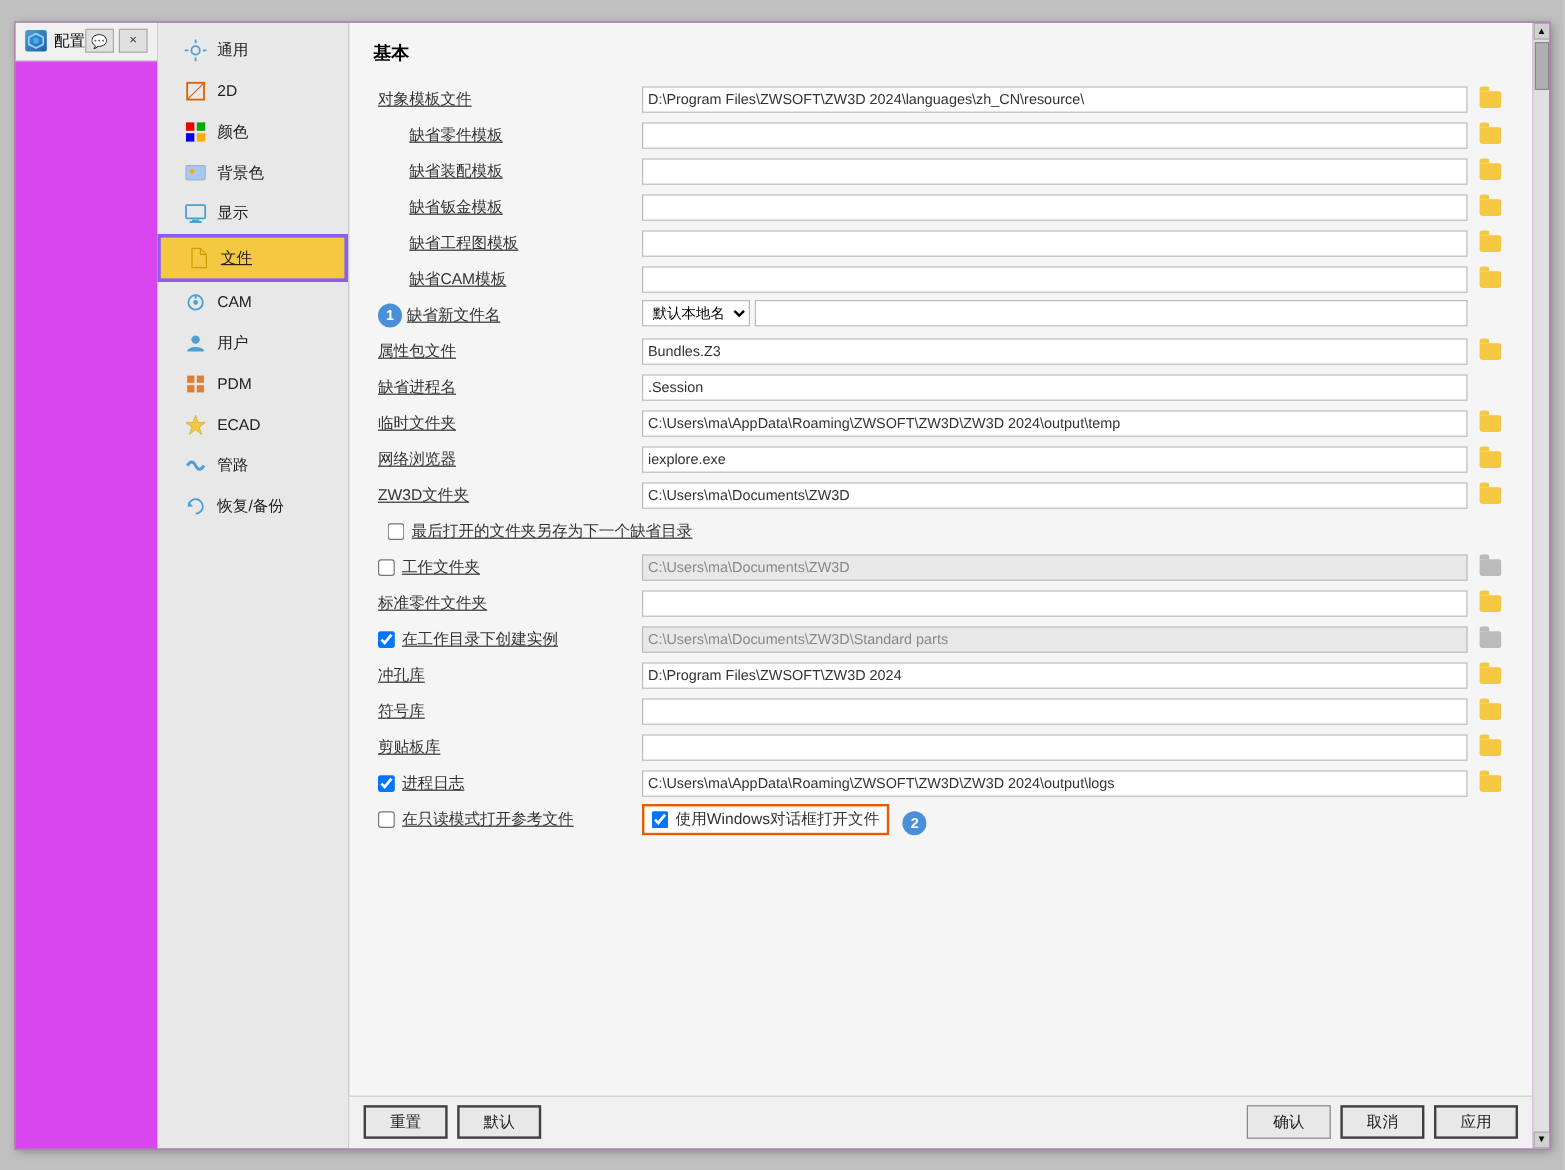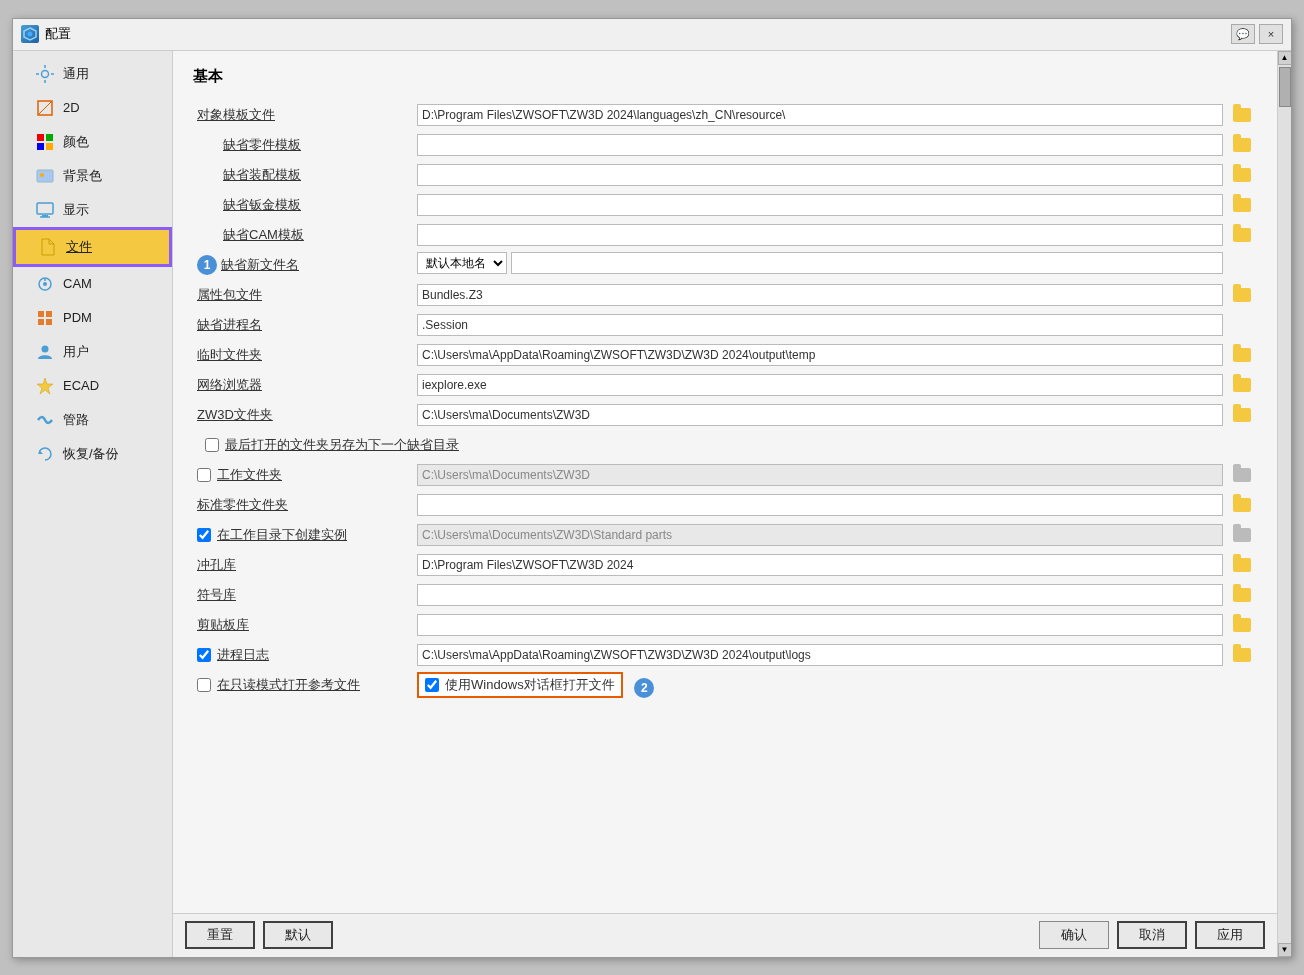--- a/index.html
+++ b/index.html
@@ -14,21 +14,21 @@
       height: 975px;
       overflow: hidden;
     }
     .window {
       width: 1280px;
       height: 940px;
       background: #d946ef;
       border: 1px solid #999;
       box-shadow: 2px 2px 8px rgba(0,0,0,0.3);
       display: flex;
-      flex-direction: column;
+      flex-direction: row;
     }
     .title-bar {
       height: 32px;
       background: #f0f0f0;
       border-bottom: 1px solid #ccc;
       display: flex;
       align-items: center;
       padding: 0 8px;
       justify-content: space-between;
     }
@@ -376,40 +376,40 @@
               <circle cx="10" cy="10" r="6" fill="none" stroke="#4a9fd4" stroke-width="1.5"></circle>
               <circle cx="10" cy="10" r="2" fill="#4a9fd4"></circle>
               <line x1="10" y1="4" x2="10" y2="7" stroke="#4a9fd4" stroke-width="1.5"></line>
             </svg>
         </div>
         <span class="sidebar-label">CAM</span>
       </div>
       <div class="sidebar-item">
         <div class="sidebar-icon">
           <svg width="20" height="20" viewBox="0 0 20 20">
+              <circle cx="10" cy="7" r="3.5" fill="#4a9fd4"></circle>
+              <path d="M3,17 C3,12 17,12 17,17" fill="#4a9fd4"></path>
+            </svg>
+        </div>
+        <span class="sidebar-label">用户</span>
+      </div>
+      <div class="sidebar-item">
+        <div class="sidebar-icon">
+          <svg width="20" height="20" viewBox="0 0 20 20">
               <rect x="3" y="3" width="6" height="6" fill="#e06000" opacity="0.8"></rect>
               <rect x="11" y="3" width="6" height="6" fill="#e06000" opacity="0.8"></rect>
               <rect x="3" y="11" width="6" height="6" fill="#e06000" opacity="0.8"></rect>
               <rect x="11" y="11" width="6" height="6" fill="#e06000" opacity="0.8"></rect>
             </svg>
         </div>
         <span class="sidebar-label">PDM</span>
       </div>
       <div class="sidebar-item">
         <div class="sidebar-icon">
           <svg width="20" height="20" viewBox="0 0 20 20">
-              <circle cx="10" cy="7" r="3.5" fill="#4a9fd4"></circle>
-              <path d="M3,17 C3,12 17,12 17,17" fill="#4a9fd4"></path>
-            </svg>
-        </div>
-        <span class="sidebar-label">用户</span>
-      </div>
-      <div class="sidebar-item">
-        <div class="sidebar-icon">
-          <svg width="20" height="20" viewBox="0 0 20 20">
               <path d="M10,2 L12,8 L18,8 L13,12 L15,18 L10,14 L5,18 L7,12 L2,8 L8,8 Z" fill="#f5c842" stroke="#c8a000" stroke-width="0.5"></path>
             </svg>
         </div>
         <span class="sidebar-label">ECAD</span>
       </div>
       <div class="sidebar-item">
         <div class="sidebar-icon">
           <svg width="20" height="20" viewBox="0 0 20 20">
               <path d="M3,10 Q7,4 10,10 Q13,16 17,10" fill="none" stroke="#4a9fd4" stroke-width="2.5"></path>
             </svg>
@@ -475,20 +475,31 @@
             <td class="input-cell">
               <input class="text-input" type="text" value="" style="">
             </td>
             <td class="icon-cell">
               <button class="folder-btn">
                     <span class="folder-icon"></span>
                   </button>
             </td>
           </tr>
 
+          <tr>
+            <td class="label-cell indent">缺省工程图模板</td>
+            <td class="input-cell">
+              <input class="text-input" type="text" value="" style="">
+            </td>
+            <td class="icon-cell">
+              <button class="folder-btn">
+                    <span class="folder-icon"></span>
+                  </button>
+            </td>
+          </tr>
 
           <tr>
             <td class="label-cell indent">缺省CAM模板</td>
             <td class="input-cell">
               <input class="text-input" type="text" value="" style="">
             </td>
             <td class="icon-cell">
               <button class="folder-btn">
                     <span class="folder-icon"></span>
                   </button>

